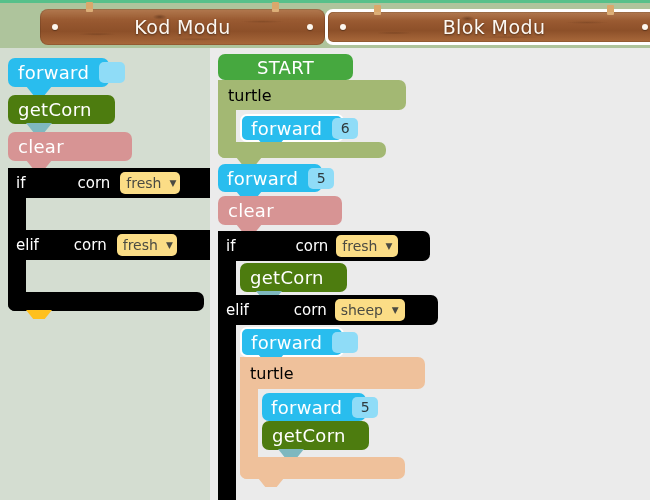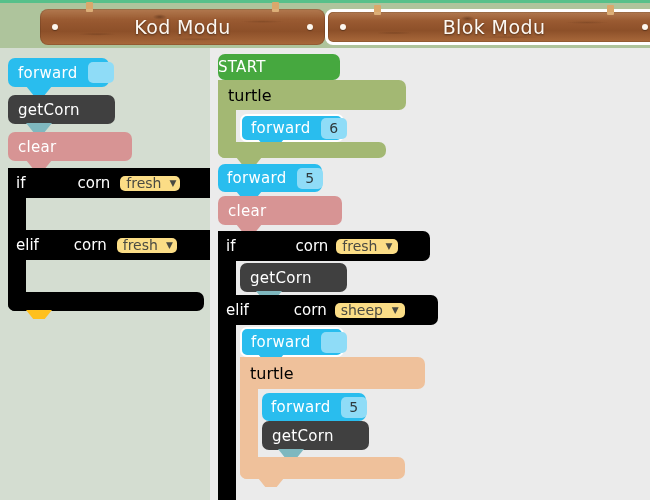--- a/index.html
+++ b/index.html
@@ -58,31 +58,31 @@
     background:#d4ddd1;overflow:hidden;
   }
   #workspace{
     position:absolute;left:210px;top:48px;width:440px;height:452px;
     background:#ebebeb;overflow:hidden;
   }
   .bar{
     position:relative;border-radius:7px;display:flex;align-items:center;
     box-sizing:border-box;
   }
-  .bar .txt{color:#ffffff;font-size:15px;letter-spacing:.3px;white-space:nowrap;}
+  .bar .txt{color:#ffffff;font-size:18px;letter-spacing:.3px;white-space:nowrap;}
   
   .notch{
     position:absolute;left:18px;bottom:-8px;width:26px;height:9px;
     clip-path:polygon(0 0,100% 0,72% 100%,28% 100%);
   }
   
 
   .b-forward{background:#29bdee;}
   .b-forward .notch{background:#29bdee;}
-  .b-getcorn{background:#404040;}
+  .b-getcorn{background:#4d7c0f;}
   .b-getcorn .notch{background:#7fb8bf;}
   .b-clear{background:#d79494;}
   .b-clear .notch{background:#d79494;}
   .b-start{background:#46a83f;}
   .b-start .notch{background:#46a83f;}
   .b-turtle{background:#a3b873;}
   .b-turtle .notch{background:#a3b873;}
   .b-sheep{background:#efc19b;}
   .b-sheep .notch{background:#efc19b;}
   .b-if{background:#000000;}
@@ -93,21 +93,21 @@
   
   .numin{
     margin-left:10px;min-width:26px;height:21px;border-radius:5px;
     background:#8fdcf7;display:flex;align-items:center;justify-content:center;
     color:#2f3a3d;font-size:14px;padding:0 5px;box-sizing:border-box;
   }
   .numin.empty{width:30px;}
 
   
   .dd{
-    height:15px;border-radius:5px;background:#fbdd86;
+    height:22px;border-radius:5px;background:#fbdd86;
     display:flex;align-items:center;justify-content:space-between;
     padding:0 6px;box-sizing:border-box;color:#4a4a42;font-size:14px;gap:8px;
   }
   .dd .caret{font-size:9px;line-height:1;color:#4a4a42;}
 
   
   .cblock{position:absolute;}
   .spine{position:absolute;left:0;top:0;width:18px;border-radius:0 0 0 7px;}
   .chead{position:absolute;left:0;top:0;border-radius:7px 7px 7px 0;display:flex;align-items:center;}
   .cfoot{position:absolute;left:0;border-radius:0 7px 7px 7px;}
@@ -183,21 +183,21 @@
     <div style="position:absolute;left:18px;top:92px;width:178px;height:32px;background:#d4ddd1;"></div>
 
     <div class="cfoot b-if" style="top:124px;width:196px;height:19px;">
       <span class="notch"></span>
     </div>
   </div>
 </div>
 
 <div id="workspace">
 
-  <div class="bar b-start" style="position:absolute;left:8px;top:6px;width:122px;height:26px;justify-content:flex-start;">
+  <div class="bar b-start" style="position:absolute;left:8px;top:6px;width:135px;height:26px;justify-content:center;">
     <span class="txt">START</span>
     <span class="notch"></span>
   </div>
 
   <div class="cblock" style="left:8px;top:32px;width:168px;height:76px;">
     <div class="spine b-turtle" style="height:78px;"></div>
     <div class="chead b-turtle" style="width:168px;height:30px;padding:0 10px;">
       <span class="txt">turtle</span>
     </div>
 

